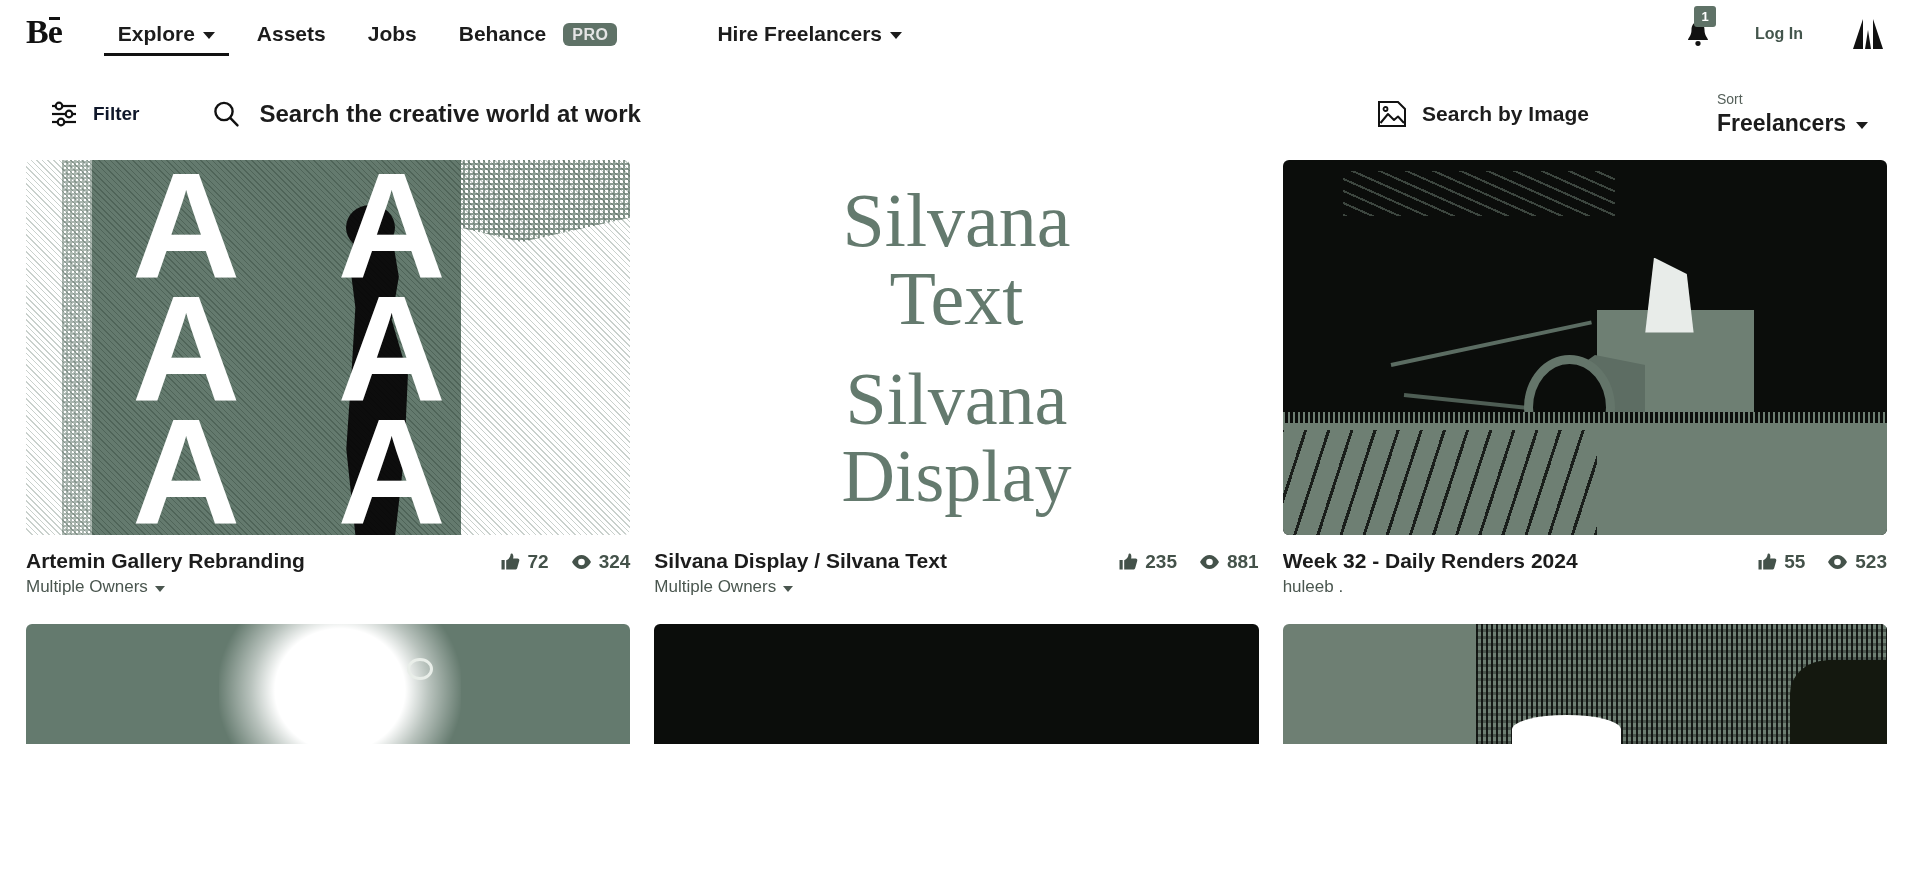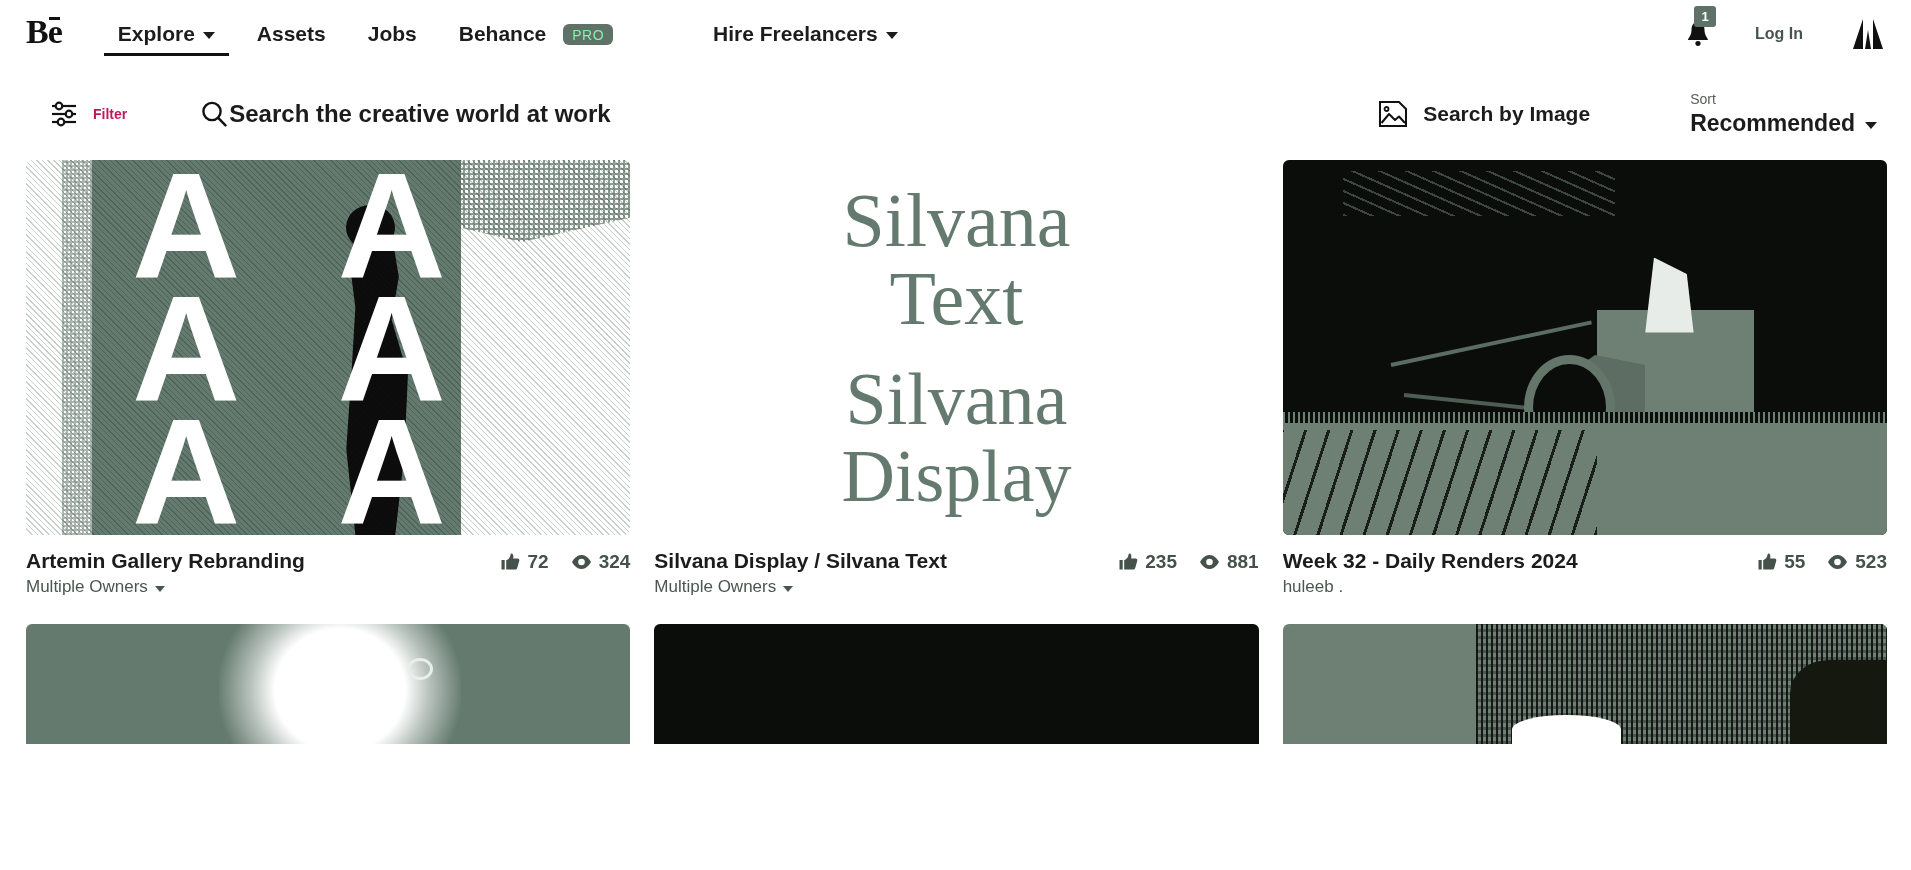--- a/index.html
+++ b/index.html
@@ -66,23 +66,23 @@
     border-left:6px solid transparent;
     border-right:6px solid transparent;
     border-top:7px solid #1c1c1c;
     margin-top:3px;
   }
   .pro-badge {
     display:inline-flex;
     align-items:center;
     justify-content:center;
     background:#5f7267;
-    color:#86efac;
-    font-size:14px;
-    font-weight:normal;
+    color:#e5e5e5;
+    font-size:16px;
+    font-weight:bold;
     letter-spacing:0.5px;
     border-radius:6px;
     padding:4px 9px 3px;
     margin-left:9px;
     line-height:1;
   }
   .nav-gap { width:44px; }
 
   .topbar-right {
     margin-left:auto;
@@ -144,37 +144,37 @@
     display:flex;
     align-items:center;
     padding:0 24px 0 50px;
     background:#ffffff;
   }
   .filter-btn {
     display:flex; align-items:center; gap:13px;
     cursor:pointer;
     margin-right:72px;
   }
-  .filter-label { font-size:14px; font-weight:bold; color:#be185d; }
+  .filter-label { font-size:19px; font-weight:bold; color:#0f172a; }
 
   .search-area {
-    display:flex; align-items:center; 
+    display:flex; align-items:center; gap:18px;
     flex:1;
     cursor:text;
   }
   .search-placeholder {
     font-size:24px;
     font-weight:bold;
     color:#1c1c1c;
   }
 
   .sbi-btn {
     display:flex; align-items:center; gap:14px;
     cursor:pointer;
-    margin-right:60px;
+    margin-right:88px;
   }
   .sbi-label { font-size:21px; font-weight:bold; color:#1c1c1c; }
 
   .sort-block {
     display:flex;
     flex-direction:column;
     align-items:flex-start;
     justify-content:center;
     cursor:pointer;
     min-width:170px;
@@ -575,21 +575,21 @@
       <path d="M3 3 H22 L29 10 V27 H3 Z" fill="none" stroke="#111" stroke-width="2"></path>
       <circle cx="9.5" cy="10" r="2" fill="none" stroke="#111" stroke-width="1.8"></circle>
       <path d="M4.5 24 L12 15 L18 21 L22 17.5 L28 24" fill="none" stroke="#111" stroke-width="2" stroke-linejoin="round"></path>
     </svg>
     <span class="sbi-label">Search by Image</span>
   </div>
 
   <div class="sort-block">
     <span class="sort-label">Sort</span>
     <div class="sort-value-row">
-      <span class="sort-value">Recommended</span>
+      <span class="sort-value">Freelancers</span>
       <span class="sort-caret"></span>
     </div>
   </div>
 
 </div>
 
 <div class="grid">
 
   <div class="card">
     <div class="thumb">

